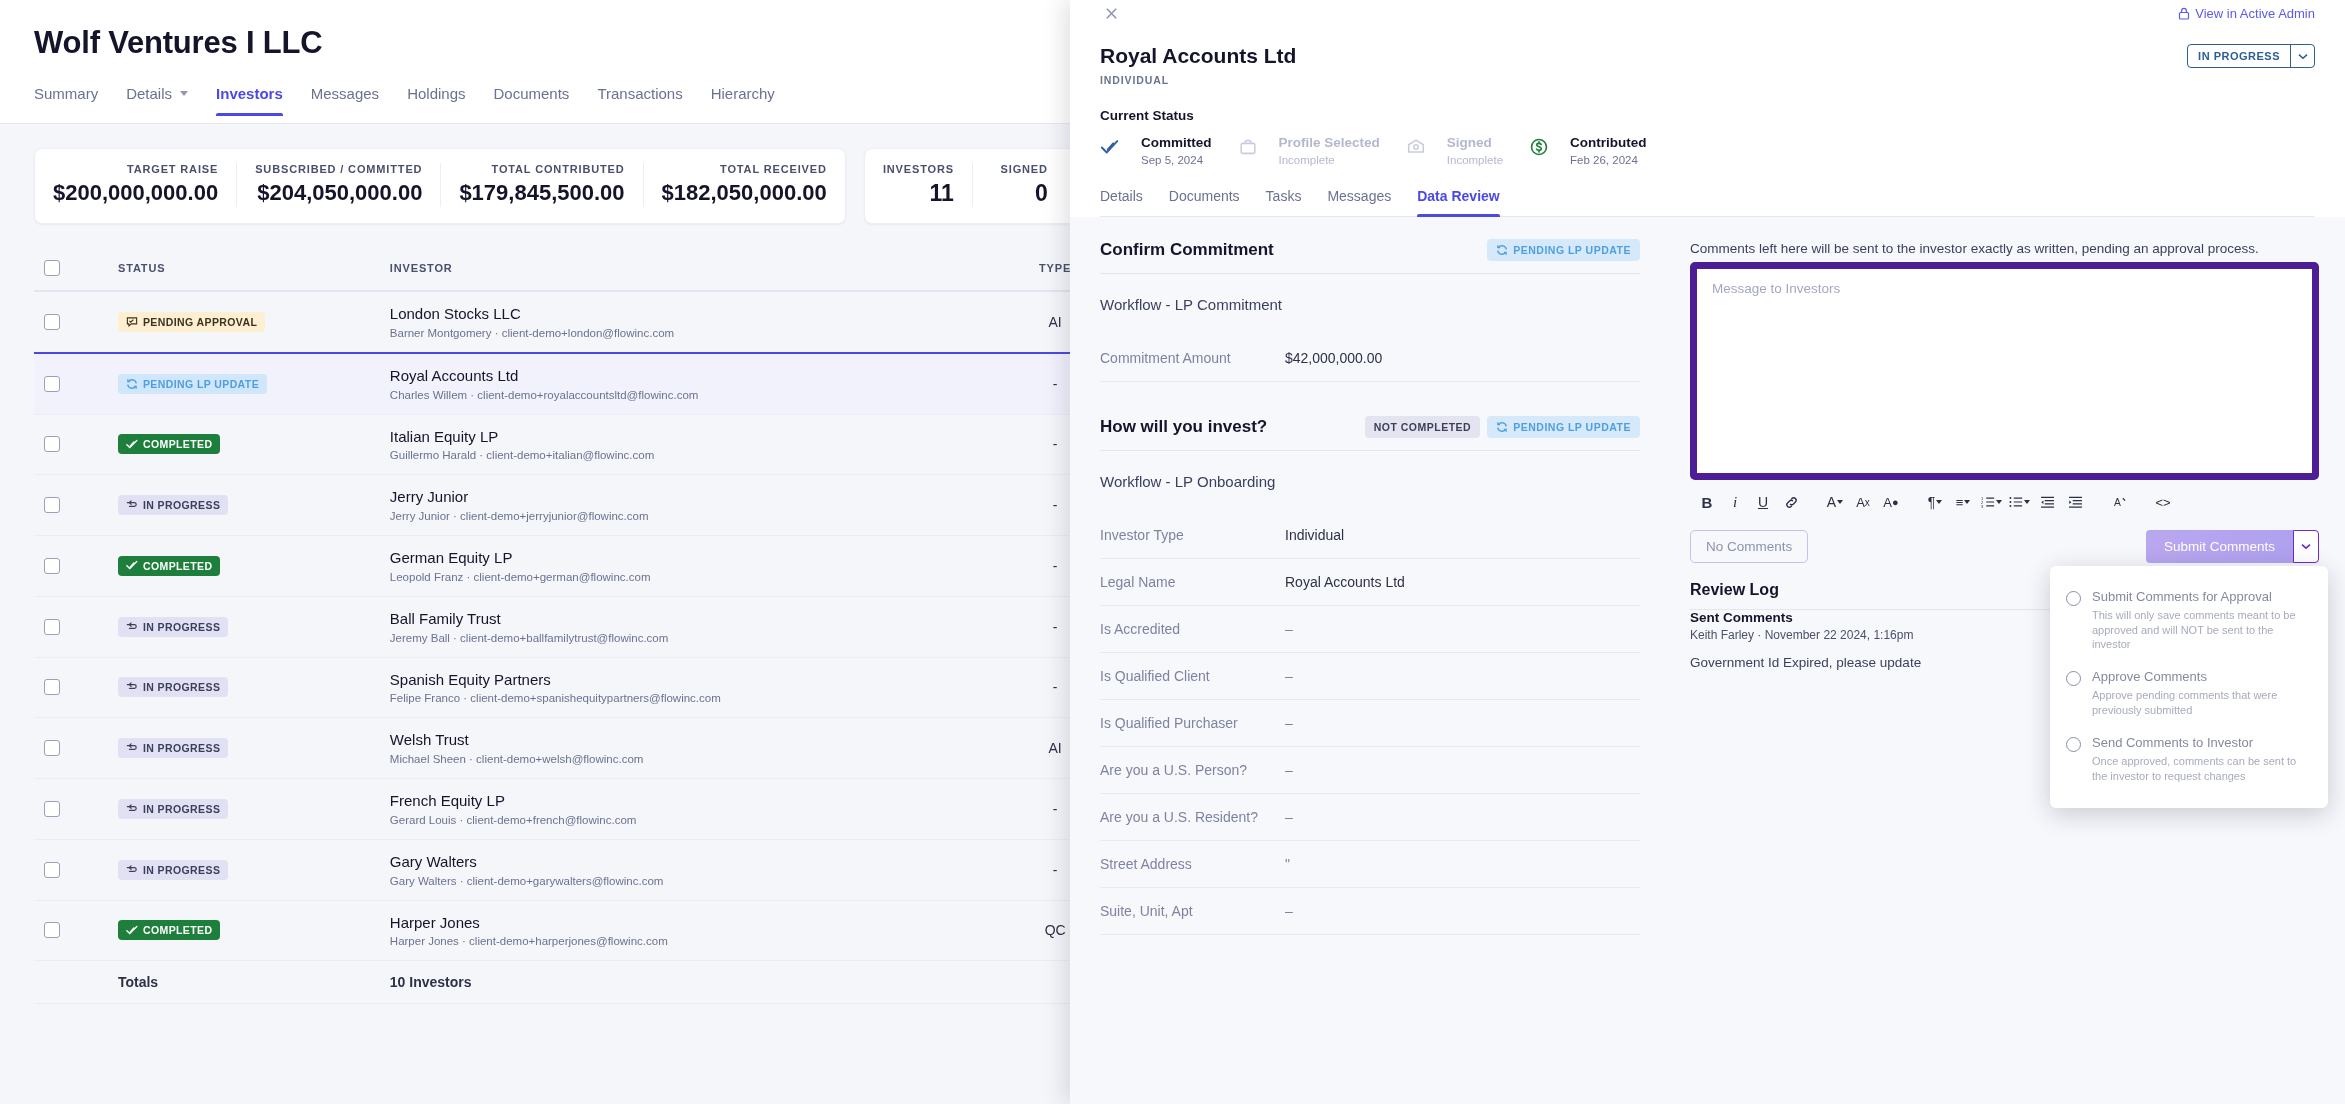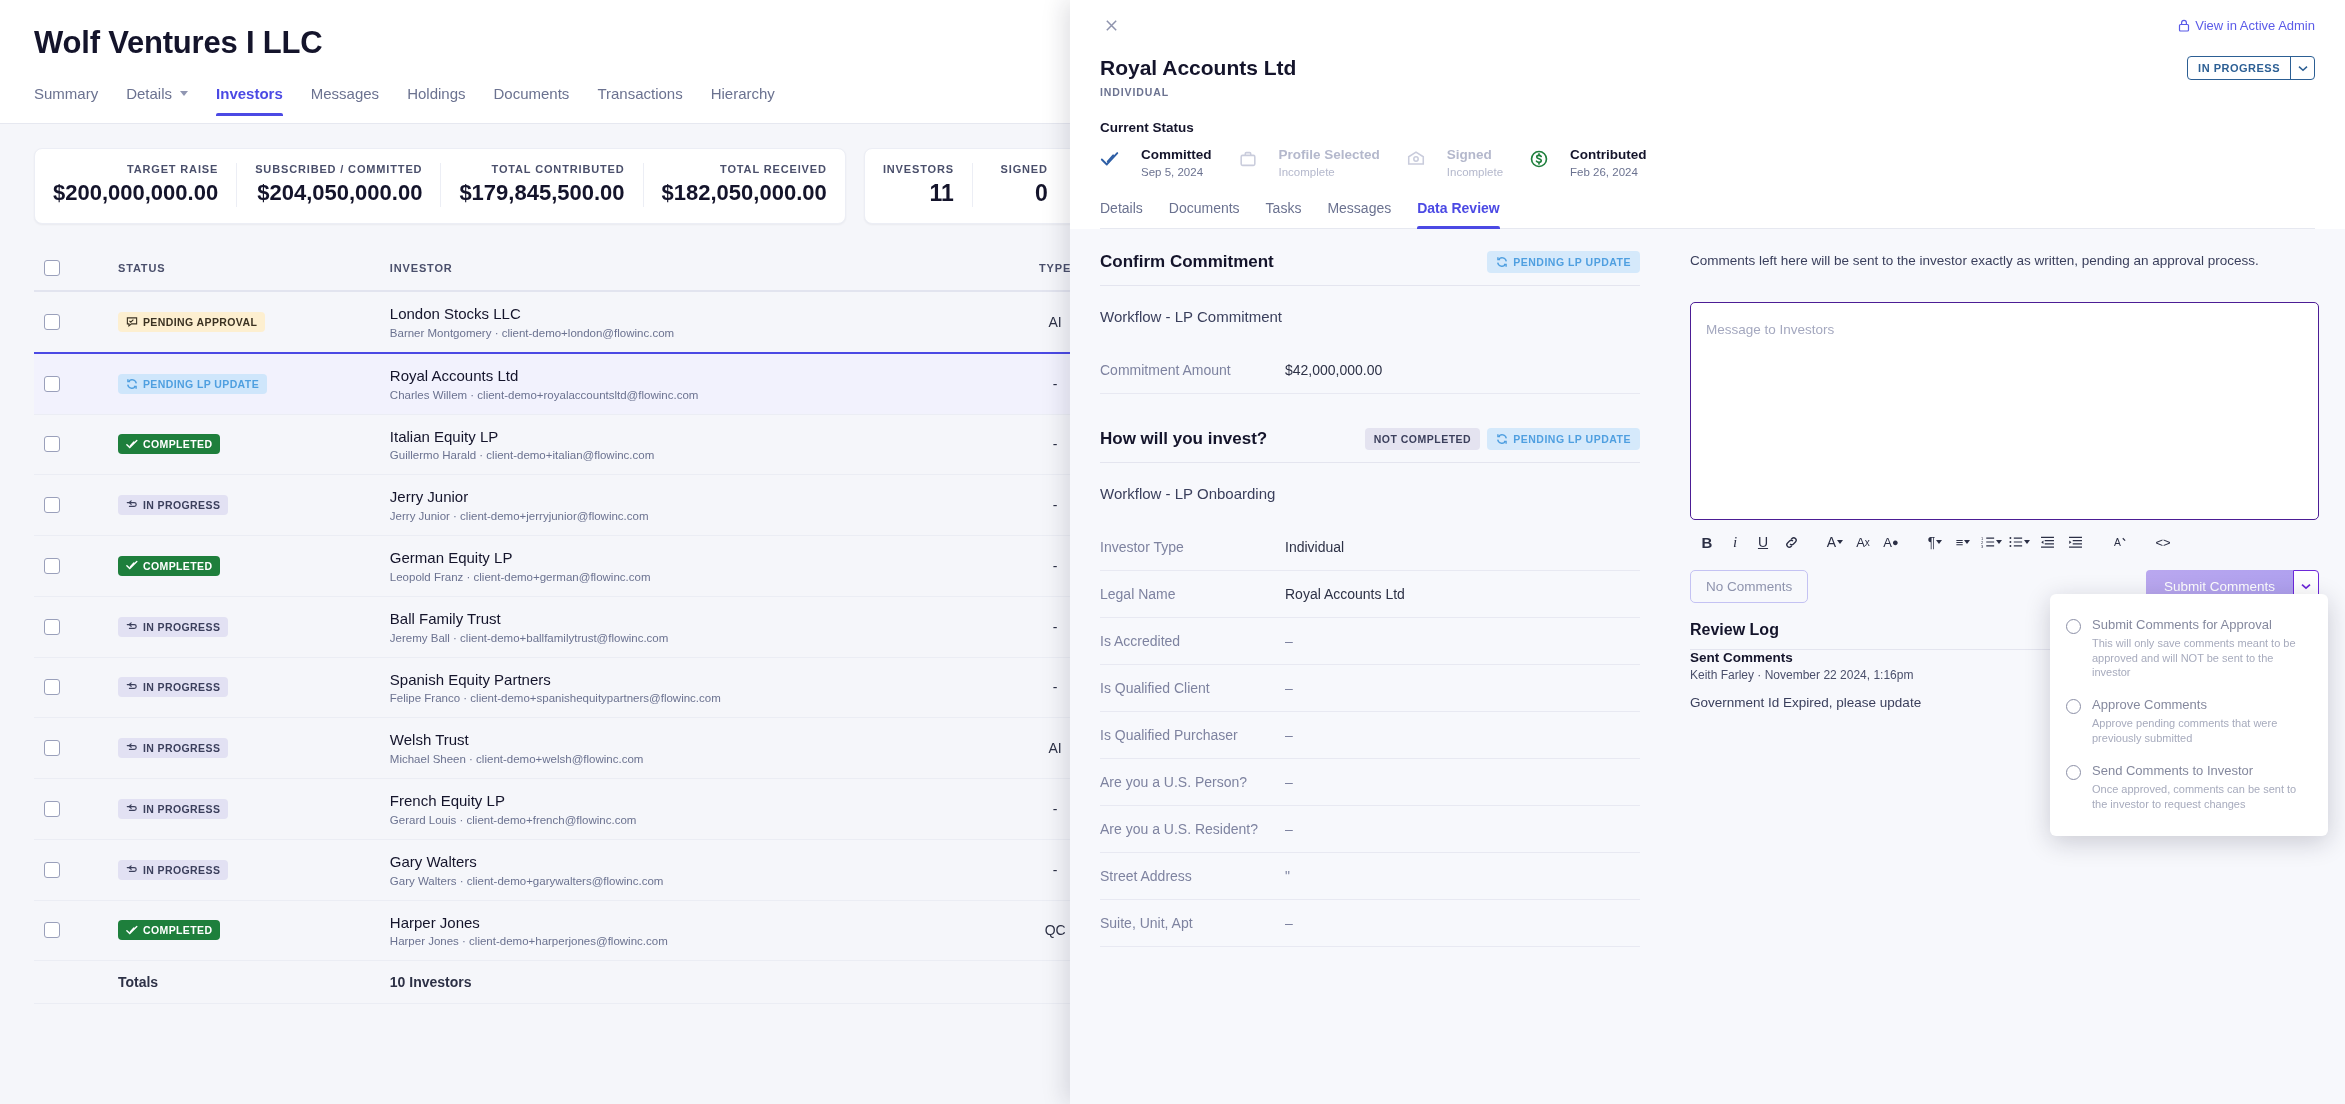--- a/index.html
+++ b/index.html
@@ -115,21 +115,21 @@
     border-bottom: none; padding-top: 16px; font-weight: 700;
     font-size: 14px; color: #14142b;
   }
 
   
   #drawer {
     position: absolute; top: 0; right: 0; width: 1275px; height: 1104px;
     background: #f7f8fc; box-shadow: -6px 0 22px rgba(20,20,43,.13);
     display: flex; flex-direction: column;
   }
-  .drawer-top { background: #fff; padding: 12px 30px 0 30px; }
+  .drawer-top { background: #fff; padding: 0 30px 0 30px; }
   .drawer-bar { display: flex; align-items: center; justify-content: space-between; height: 26px; }
   .close-x {
     width: 22px; height: 22px; cursor: pointer;
     color: #8e93ad; display: flex; align-items: center; justify-content: center;
   }
   .admin-link {
     display: inline-flex; align-items: center; gap: 5px;
     color: #5b5be8; font-size: 13px; cursor: pointer;
   }
   .drawer-title-row {
@@ -199,22 +199,22 @@
   .frow:first-of-type { border-top: none; }
   .flabel { width: 185px; flex: 0 0 185px; font-size: 14px; color: #7e83a0; }
   .fvalue { font-size: 14px; color: #2d3146; }
   .fvalue.dash { color: #7e83a0; }
 
   .col-right {
     flex: 1; padding: 22px 26px 0 20px; position: relative; overflow: visible;
   }
   .hint { font-size: 13.5px; color: #3a3f5c; line-height: 1.45; max-width: 620px; }
   .editor {
-    margin-top: 32px; background: #fff; border: 1px solid #4c1d95;
-    border-radius: 5px; height: 218px; padding: 19px 15px;
+    margin-top: 4px; background: #fff; border: 7px solid #4c1d95;
+    border-radius: 5px; height: 218px; padding: 12px 15px;
   }
   .editor .ph { font-size: 13.5px; color: #a4a8bf; }
   .toolbar {
     display: flex; align-items: center; gap: 2px; padding: 9px 4px 9px 4px;
     color: #2b2f45;
   }
   .tb {
     width: 26px; height: 26px; display: flex; align-items: center; justify-content: center;
     font-size: 14px; cursor: pointer; border-radius: 3px; color: #2b2f45;
   }
@@ -233,21 +233,21 @@
     color: #fff; font-size: 13.5px; border: none; padding: 9px 18px;
     border-radius: 4px 0 0 4px; cursor: pointer;
     font-family: "Liberation Sans", sans-serif;
   }
   .btn-split-car {
     width: 26px; background: #fff; border: 1.6px solid #6d28d9;
     border-radius: 0 4px 4px 0; display: flex; align-items: center; justify-content: center;
     cursor: pointer; color: #6d28d9;
   }
   .menu {
-    position: absolute; top: 24px; right: -9px; width: 278px;
+    position: absolute; top: 36px; right: -9px; width: 278px;
     background: #fff; border-radius: 6px;
     box-shadow: 0 6px 26px rgba(20,20,43,.20); padding: 14px 0 16px 0;
     z-index: 40;
   }
   .menu-item { display: flex; gap: 11px; padding: 9px 16px; cursor: pointer; align-items: flex-start; }
   .radio {
     width: 15px; height: 15px; flex: 0 0 15px; border-radius: 50%;
     border: 1.6px solid #8b8fa6; margin-top: 2px;
   }
   .menu-title { font-size: 13px; color: #85899e; line-height: 1.25; }

